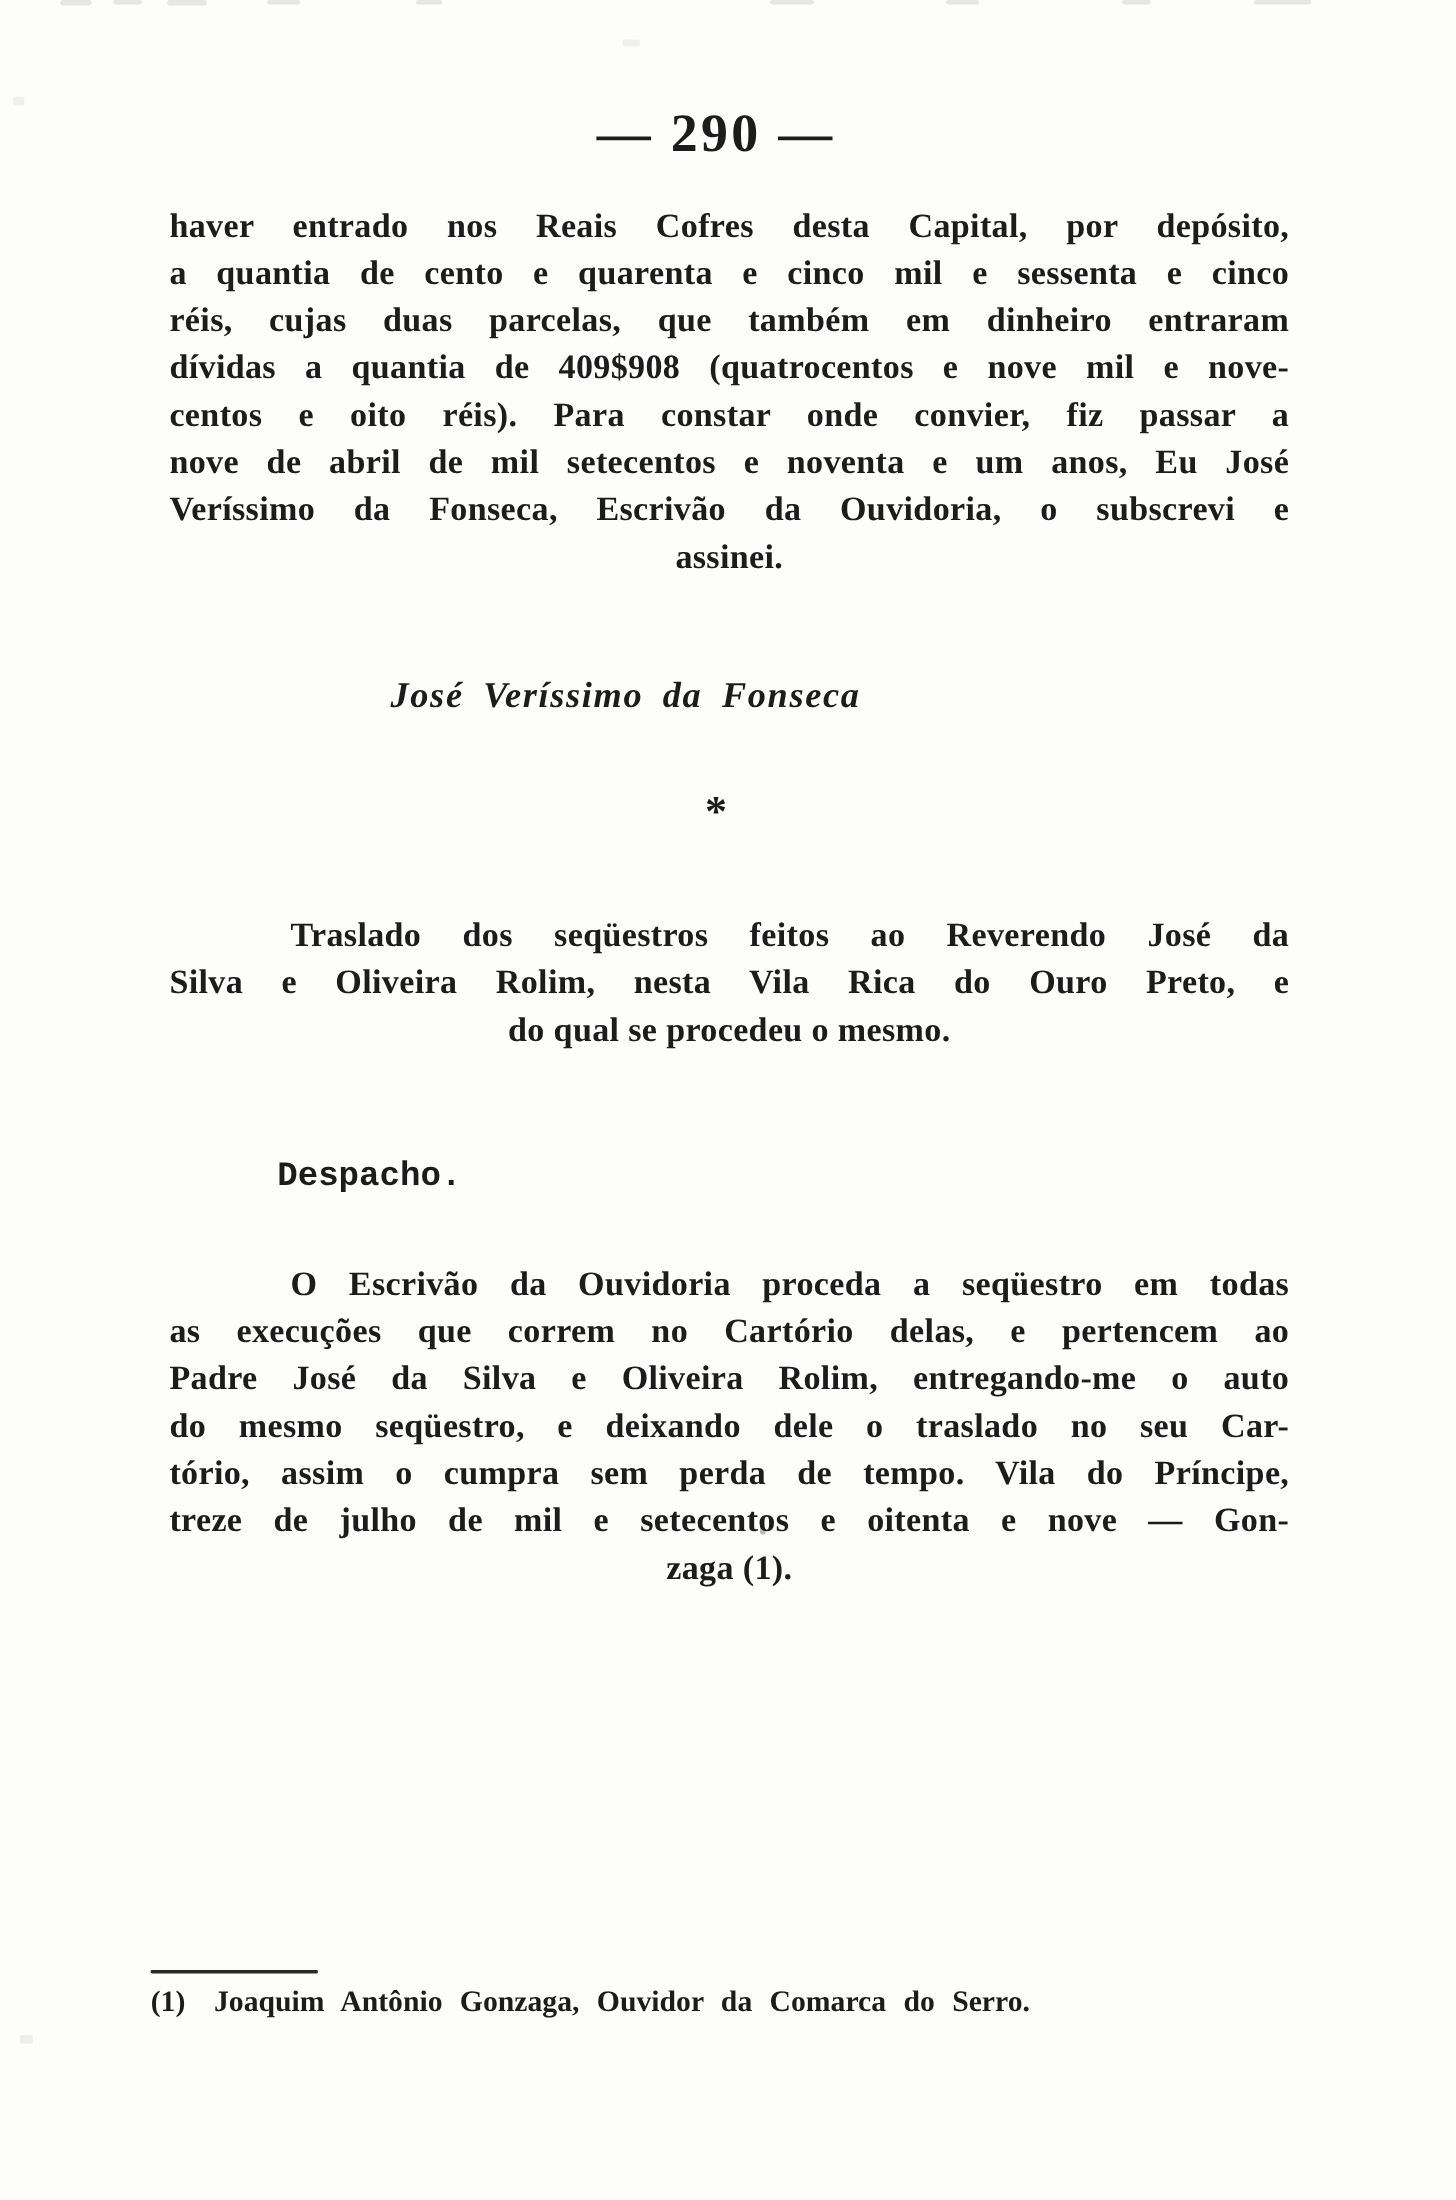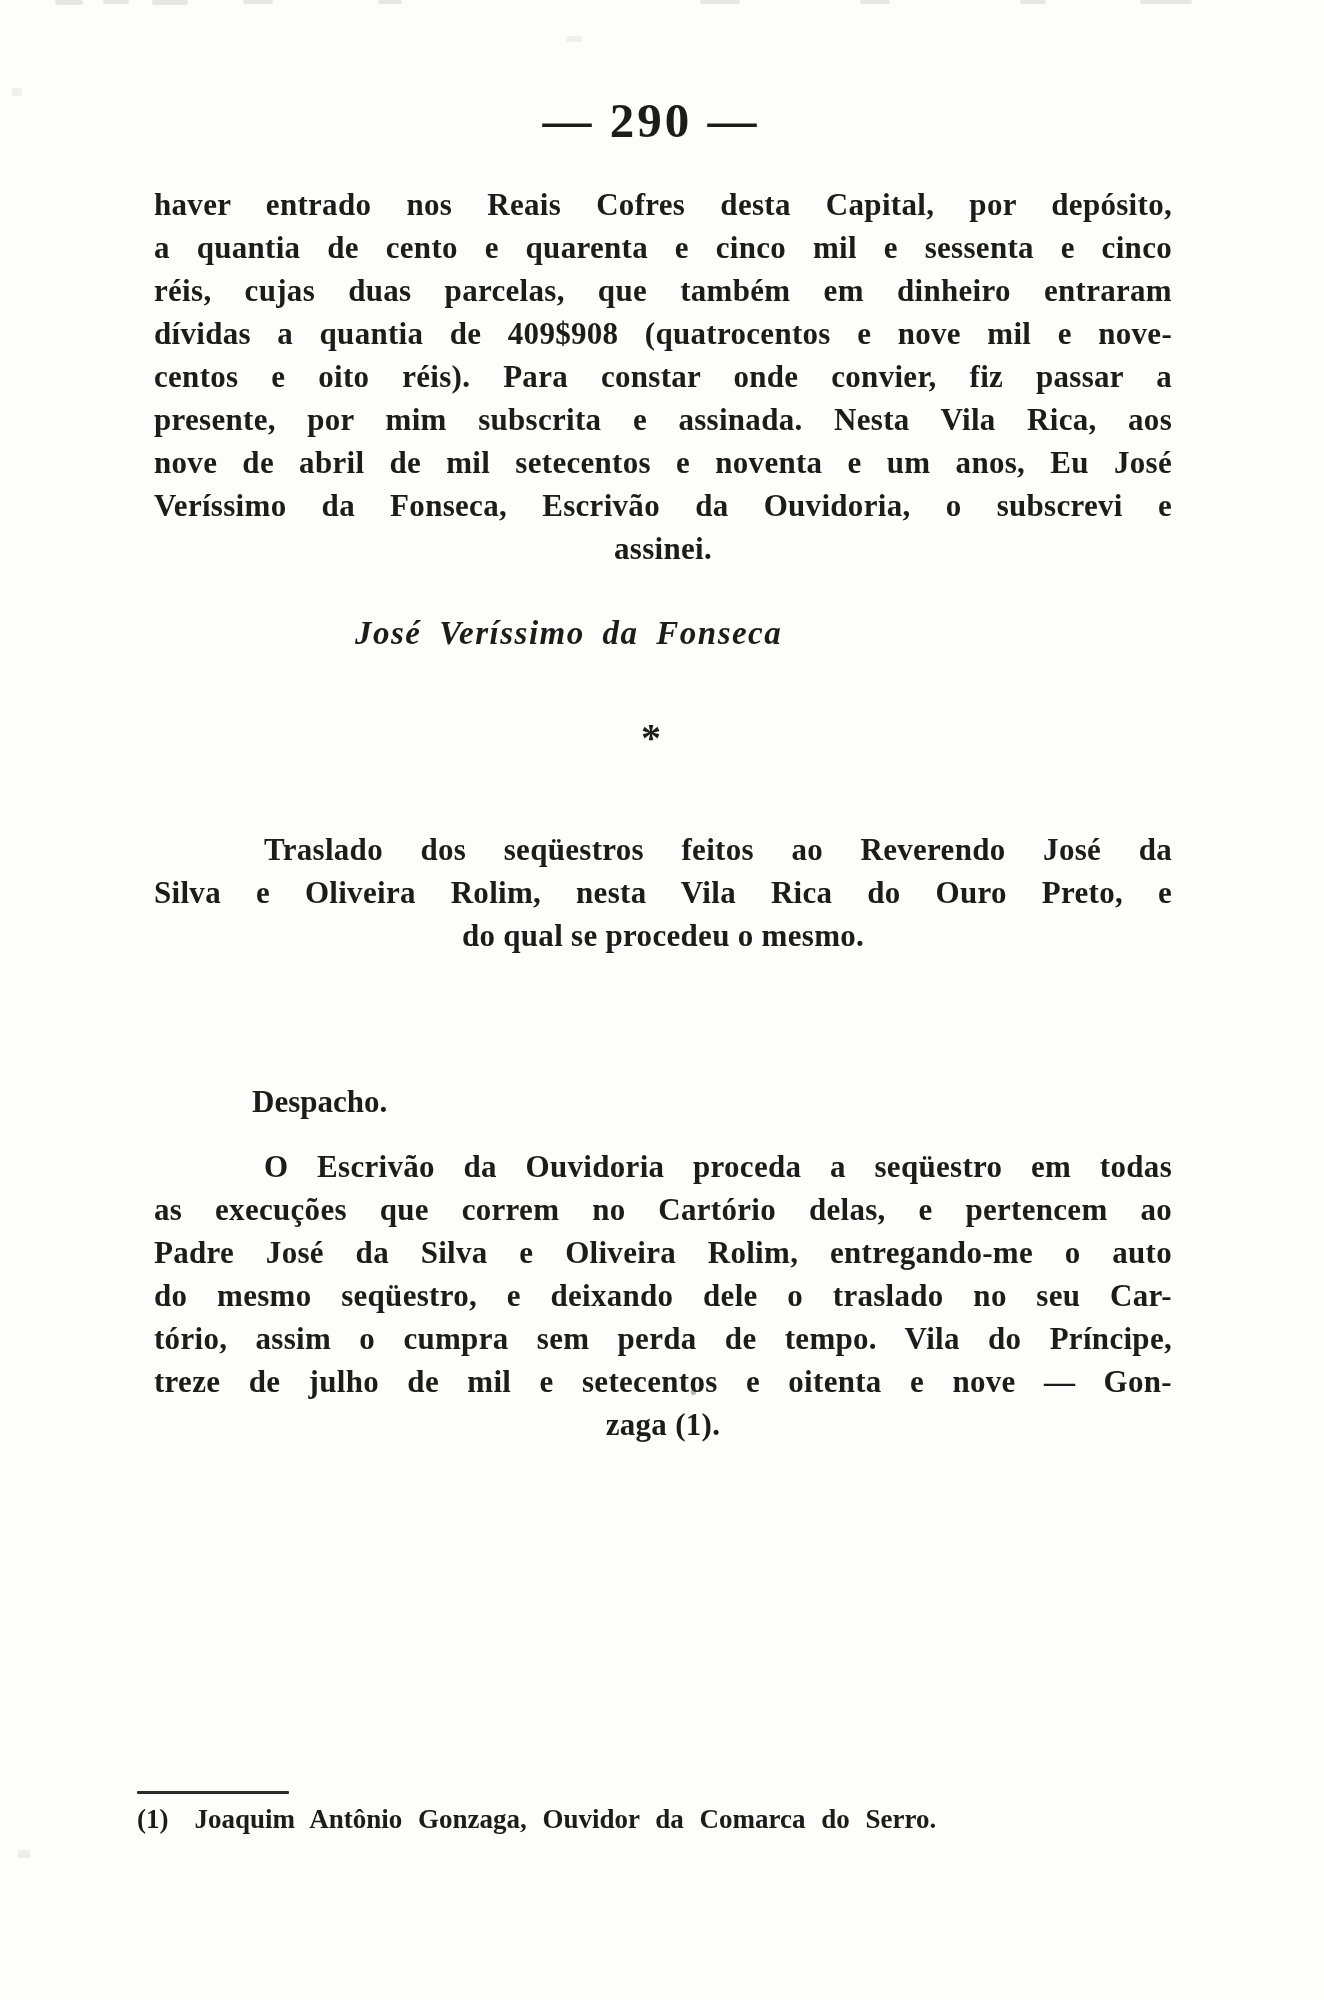--- a/index.html
+++ b/index.html
@@ -82,26 +82,27 @@
     width: 1018px;
     text-align: center;
     font-size: 40px;
     font-weight: bold;
     line-height: 43px;
   }
 
   
   .heading {
     position: absolute;
-    top: 1080px;
+    top: 1048px;
     left: 252px;
     font-size: 31px;
     font-weight: bold;
     line-height: 43px;
     white-space: nowrap;
+    font-family: Liberation Mono, monospace;
   }
 
   
   .footnote-rule {
     position: absolute;
     top: 1791px;
     left: 137px;
     width: 152px;
     height: 3px;
     background: #2a2a2a;
@@ -147,21 +148,20 @@
   <div class="speck" style="left:18px;top:1850px;width:12px;height:8px;background:#eeeeea;"></div>
 
   <div class="page-number">— 290 —</div>
 
   <div class="para" id="para1">
       <div class="pline">haver entrado nos Reais Cofres desta Capital, por depósito,</div>
       <div class="pline">a quantia de cento e quarenta e cinco mil e sessenta e cinco</div>
       <div class="pline">réis, cujas duas parcelas, que também em dinheiro entraram</div>
       <div class="pline">dívidas a quantia de 409$908 (quatrocentos e nove mil e nove-</div>
       <div class="pline">centos e oito réis). Para constar onde convier, fiz passar a</div>
-      <div class="pline">presente, por mim subscrita e assinada. Nesta Vila Rica, aos</div>
       <div class="pline">nove de abril de mil setecentos e noventa e um anos, Eu José</div>
       <div class="pline">Veríssimo da Fonseca, Escrivão da Ouvidoria, o subscrevi e</div>
       <div class="pline last">assinei.</div>
     </div>
 
   <div class="signature">José Veríssimo da Fonseca</div>
 
   <div class="separator">*</div>
 
   <div class="para indent-first" id="para2">

